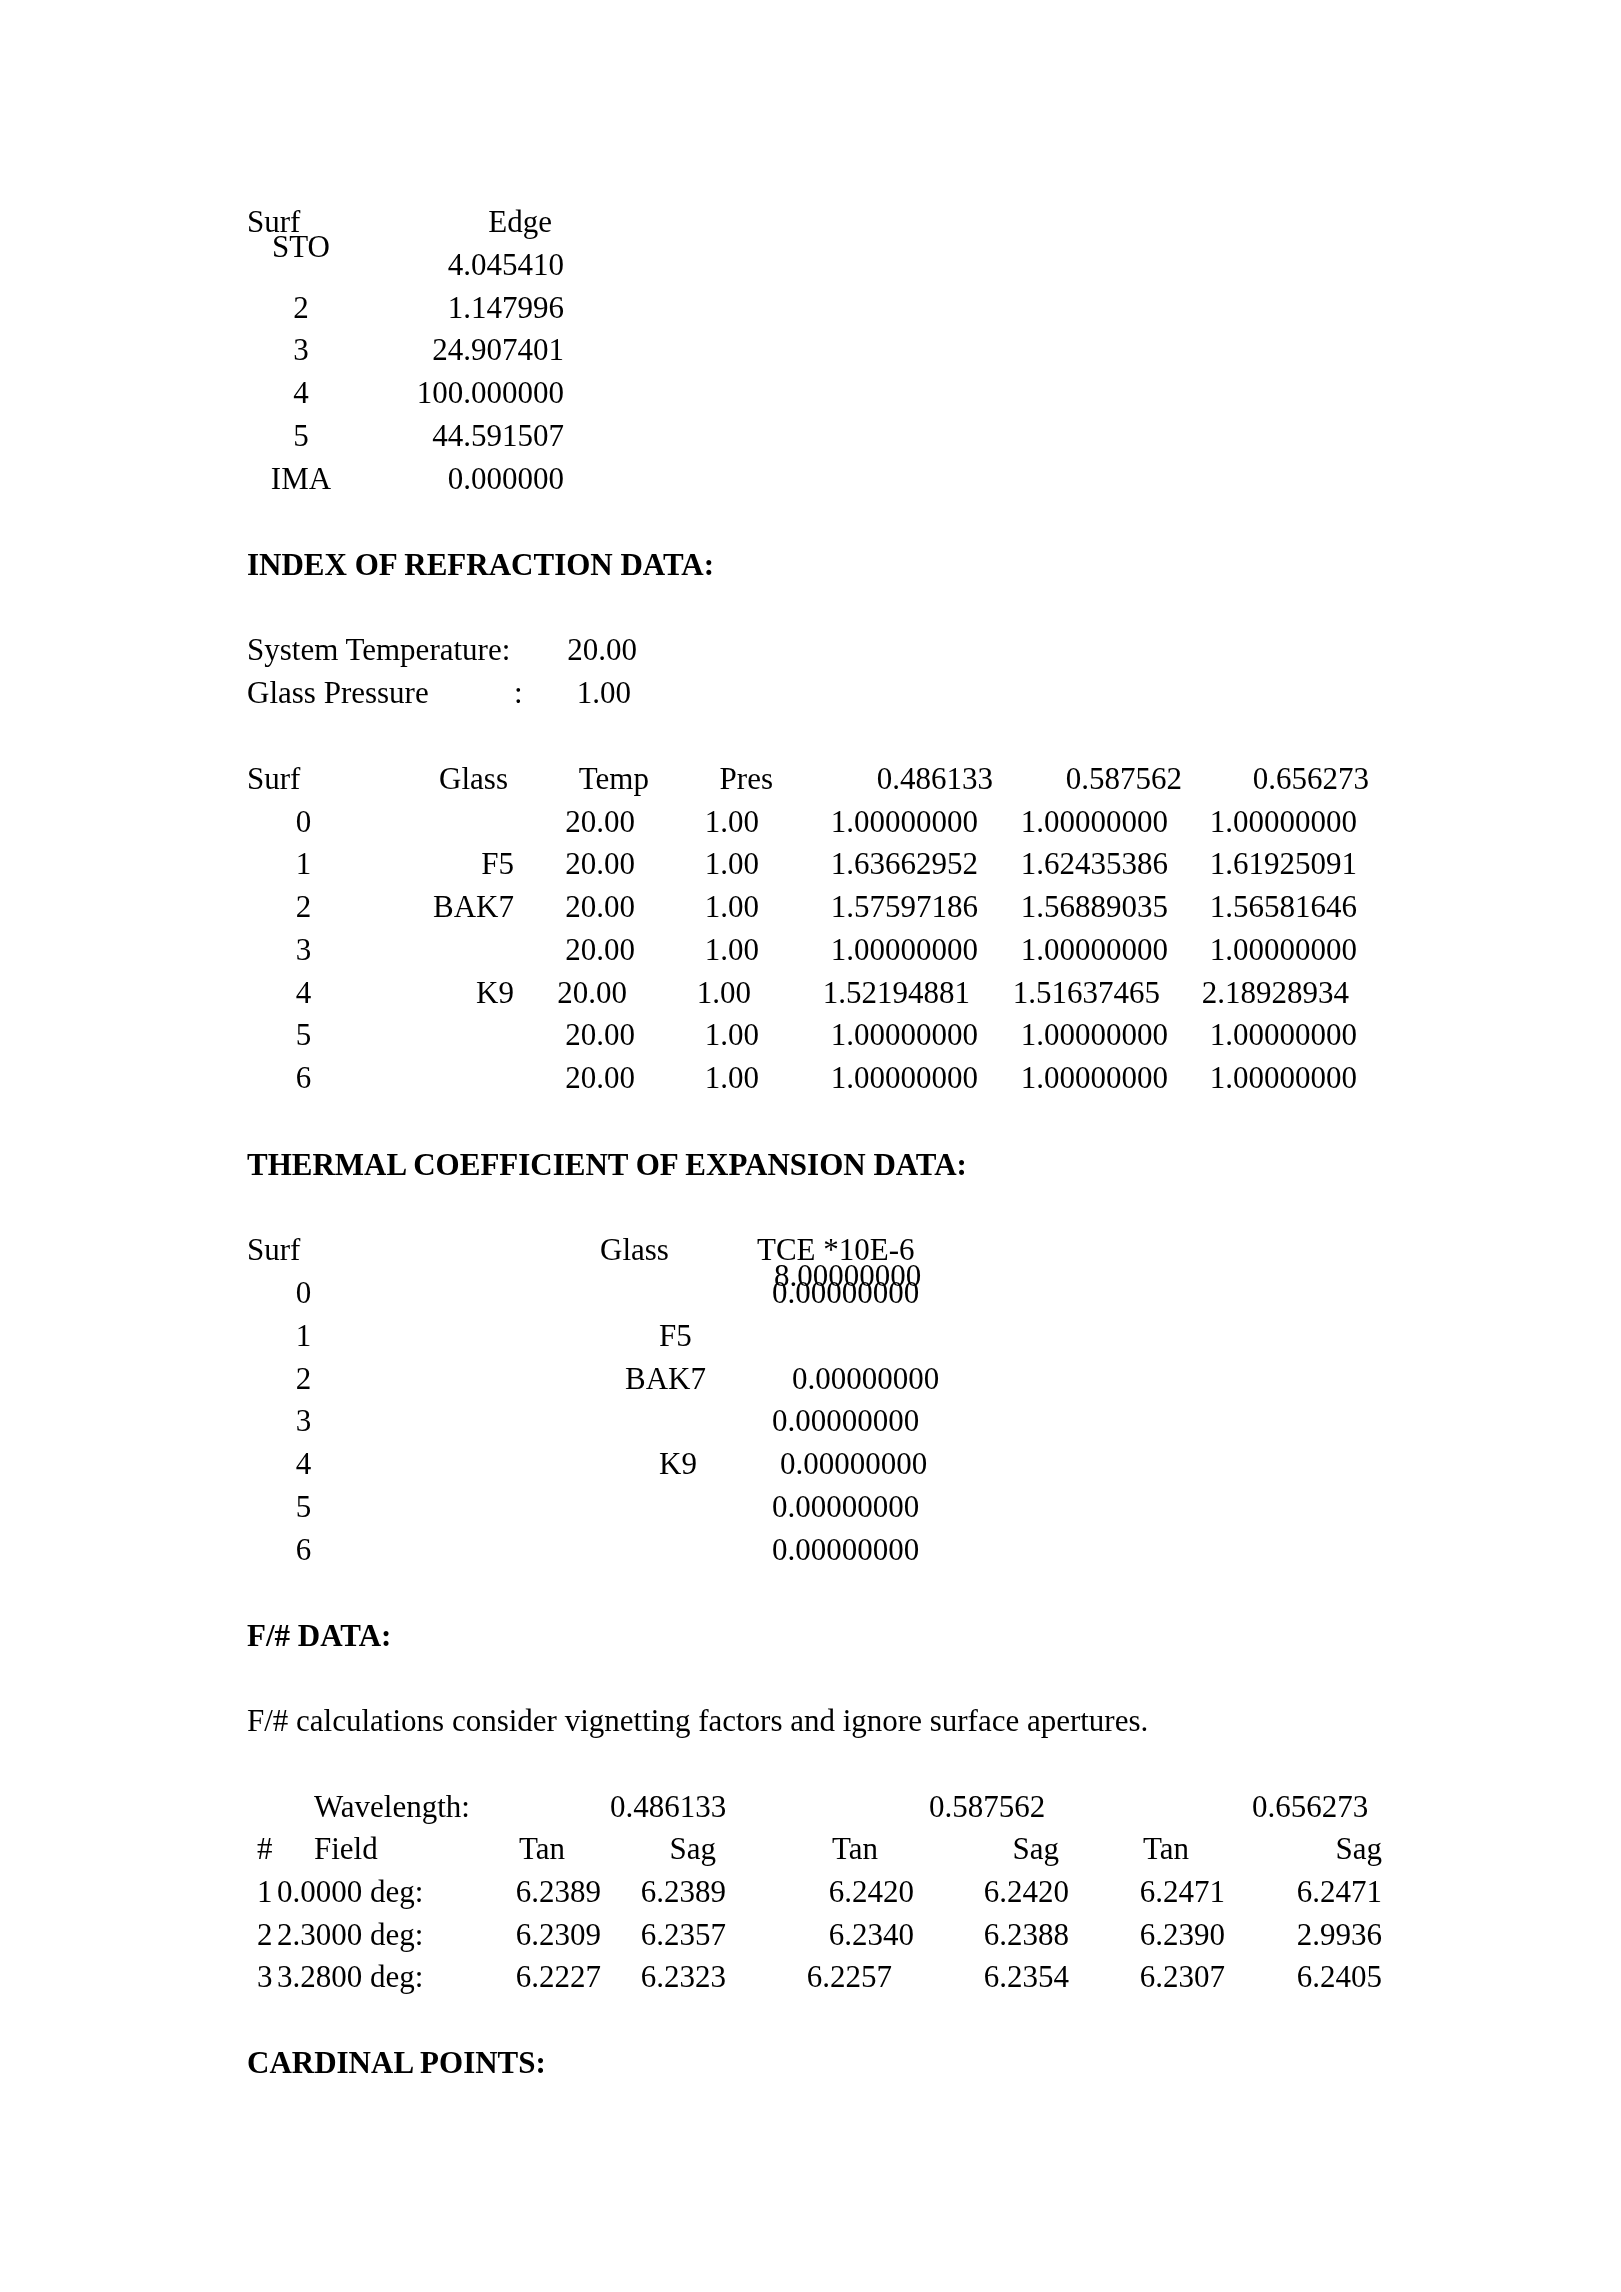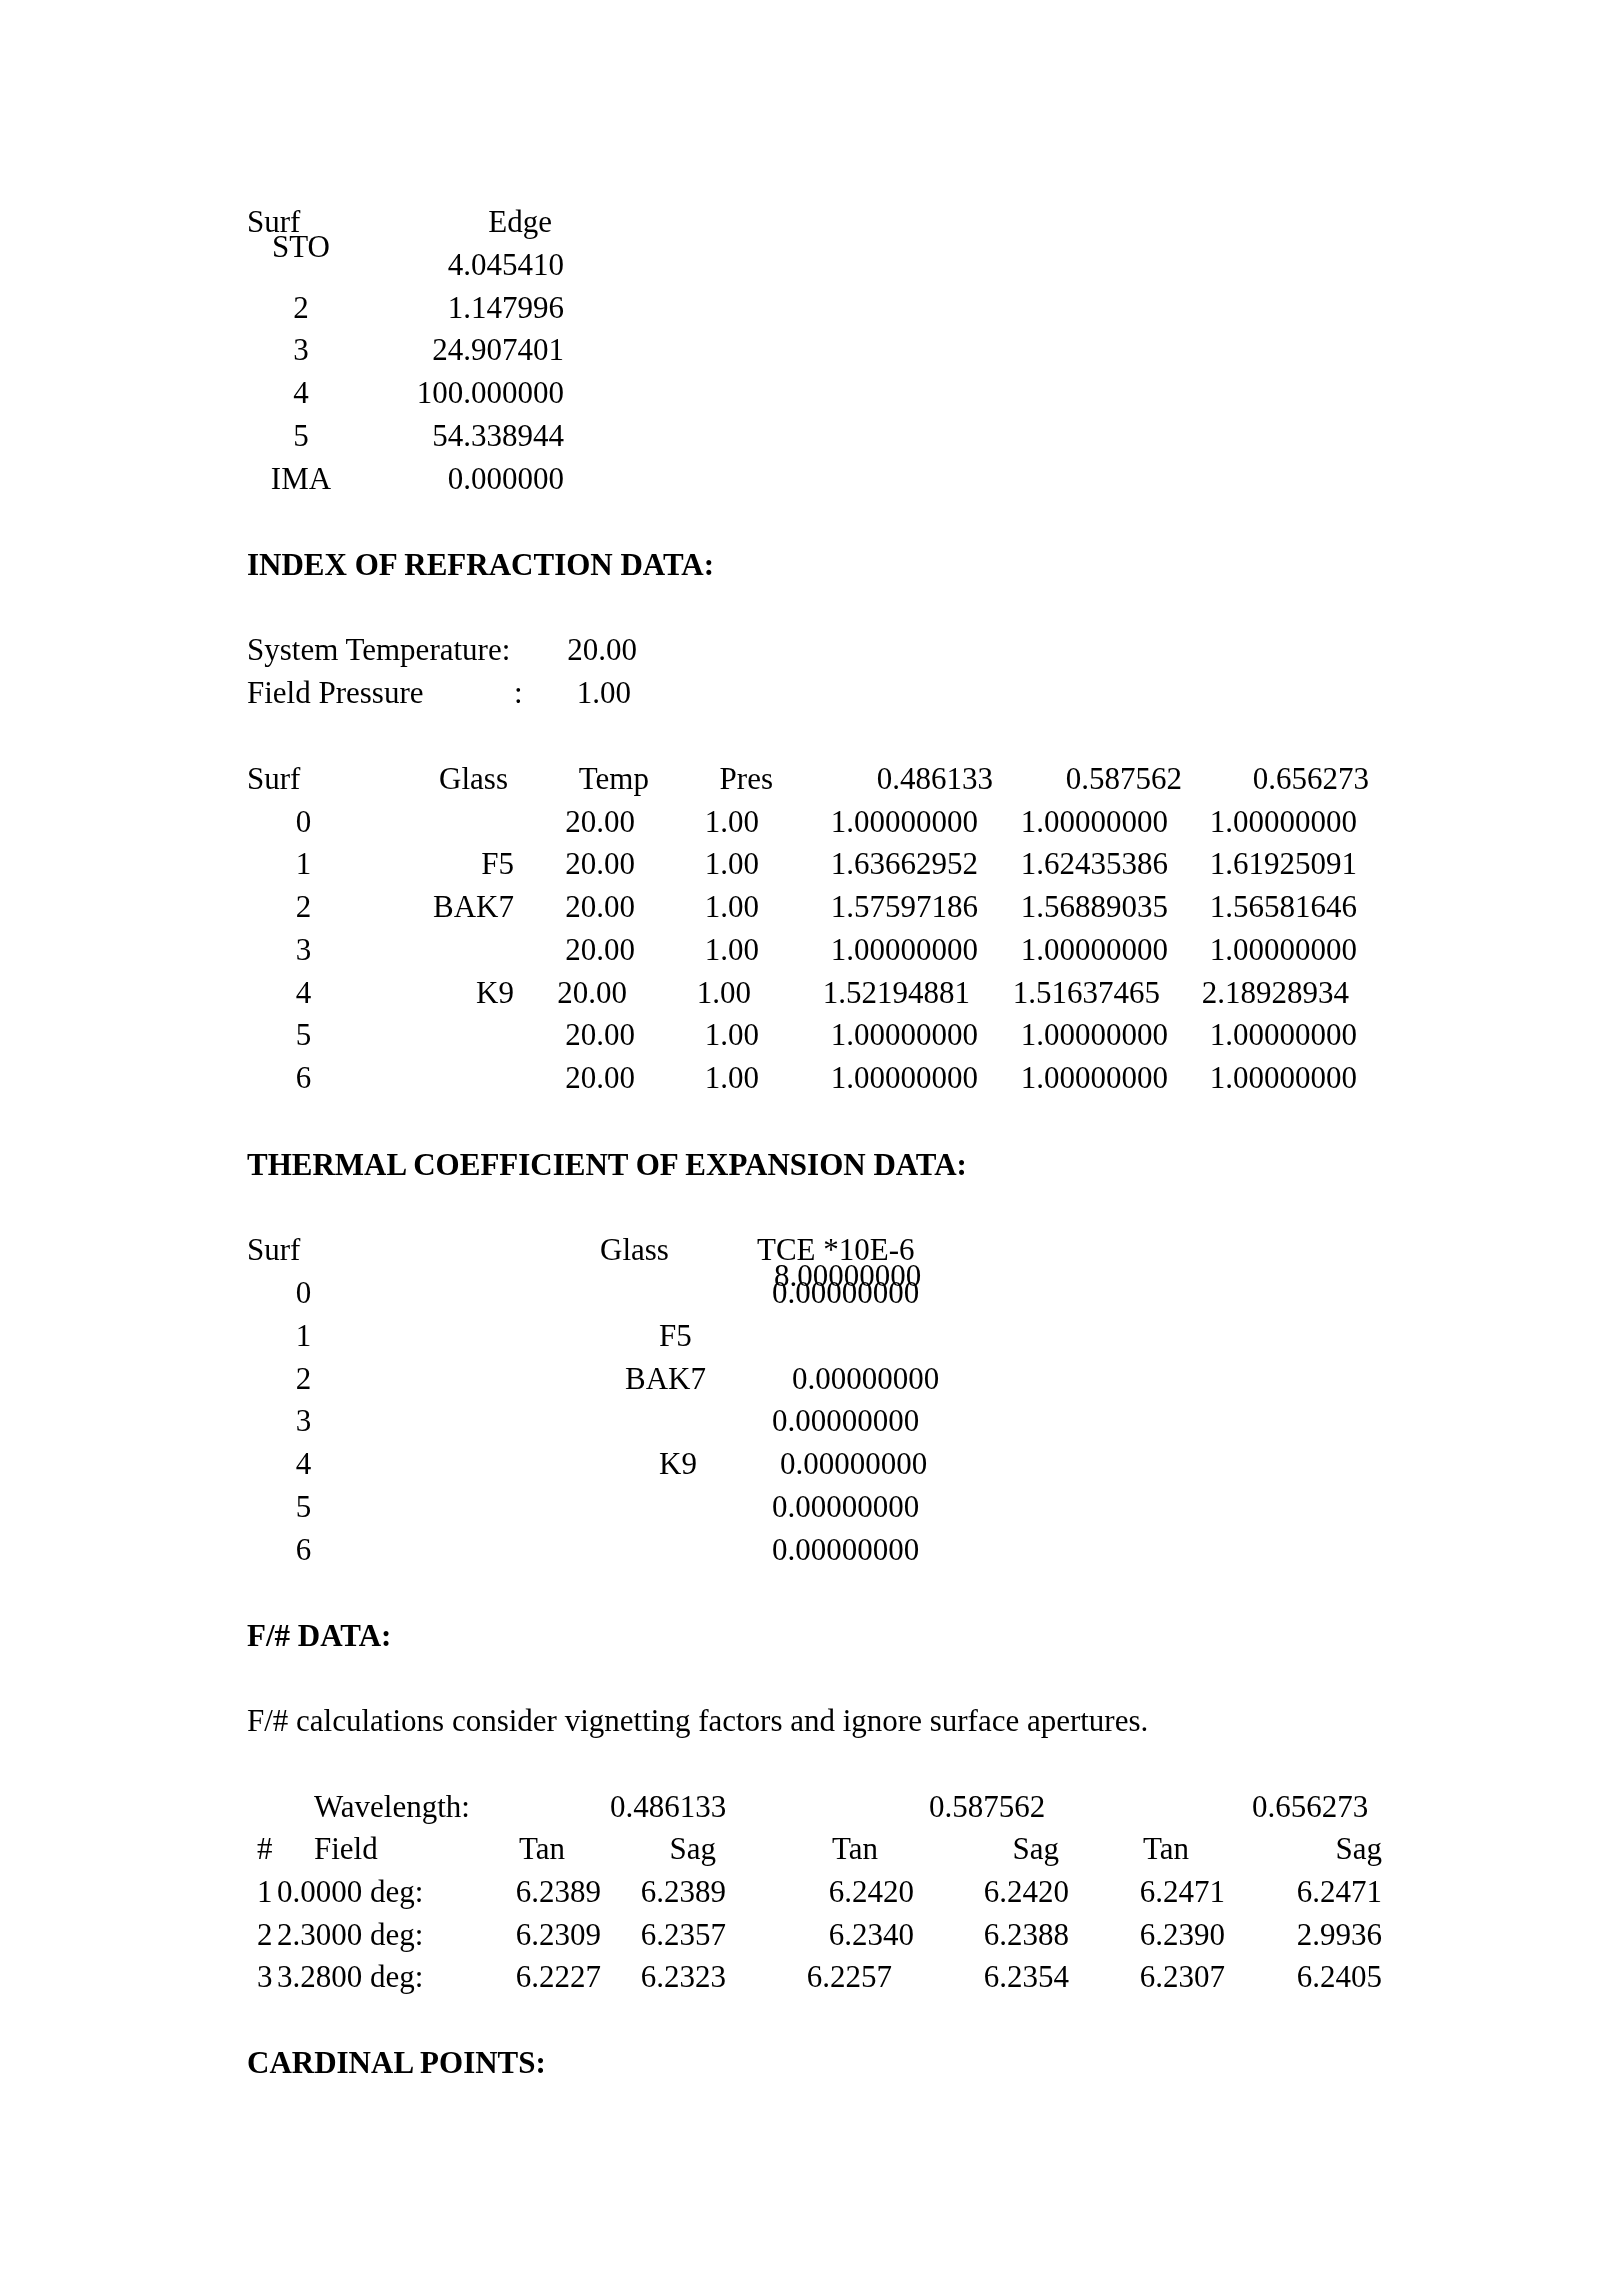--- a/index.html
+++ b/index.html
@@ -30,33 +30,33 @@
         <div>
           <span class="abs c" style="left:247px;width:108px;top:334px">3</span>
           <span class="abs r" style="left:372px;width:192px;top:334px">24.907401</span>
         </div>
         <div>
           <span class="abs c" style="left:247px;width:108px;top:377px">4</span>
           <span class="abs r" style="left:372px;width:192px;top:377px">100.000000</span>
         </div>
         <div>
           <span class="abs c" style="left:247px;width:108px;top:420px">5</span>
-          <span class="abs r" style="left:372px;width:192px;top:420px">54.338944</span>
+          <span class="abs r" style="left:372px;width:192px;top:420px">44.591507</span>
         </div>
         <div>
           <span class="abs c" style="left:247px;width:108px;top:463px">IMA</span>
           <span class="abs r" style="left:372px;width:192px;top:463px">0.000000</span>
         </div>
       </div>
   </div>
 
   <div class="abs h" style="left:247px;top:549px">INDEX OF REFRACTION DATA:</div>
   <span class="abs" style="left:247px;top:634px">System Temperature:</span>
   <span class="abs r" style="left:549px;width:88px;top:634px">20.00</span>
-  <span class="abs" style="left:247px;top:677px">Field Pressure</span>
+  <span class="abs" style="left:247px;top:677px">Glass Pressure</span>
   <span class="abs" style="left:514px;top:677px">:</span>
   <span class="abs r" style="left:549px;width:82px;top:677px">1.00</span>
 
   <div>
     <span class="abs" style="left:247px;top:763px">Surf</span>
     <span class="abs r" style="left:392px;width:116px;top:763px">Glass</span>
     <span class="abs r" style="left:529px;width:120px;top:763px">Temp</span>
     <span class="abs r" style="left:667px;width:106px;top:763px">Pres</span>
     <span class="abs r" style="left:804px;width:189px;top:763px">0.486133</span>
     <span class="abs r" style="left:1000px;width:182px;top:763px">0.587562</span>

